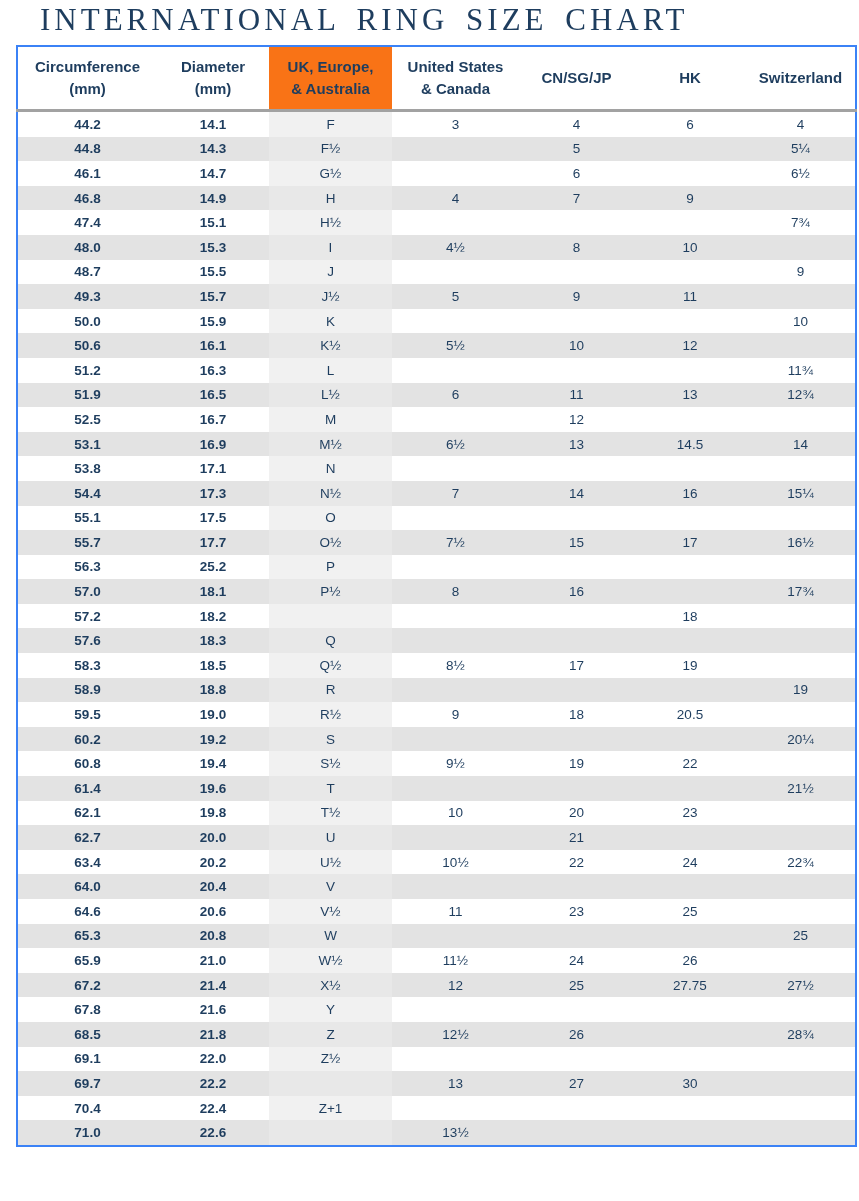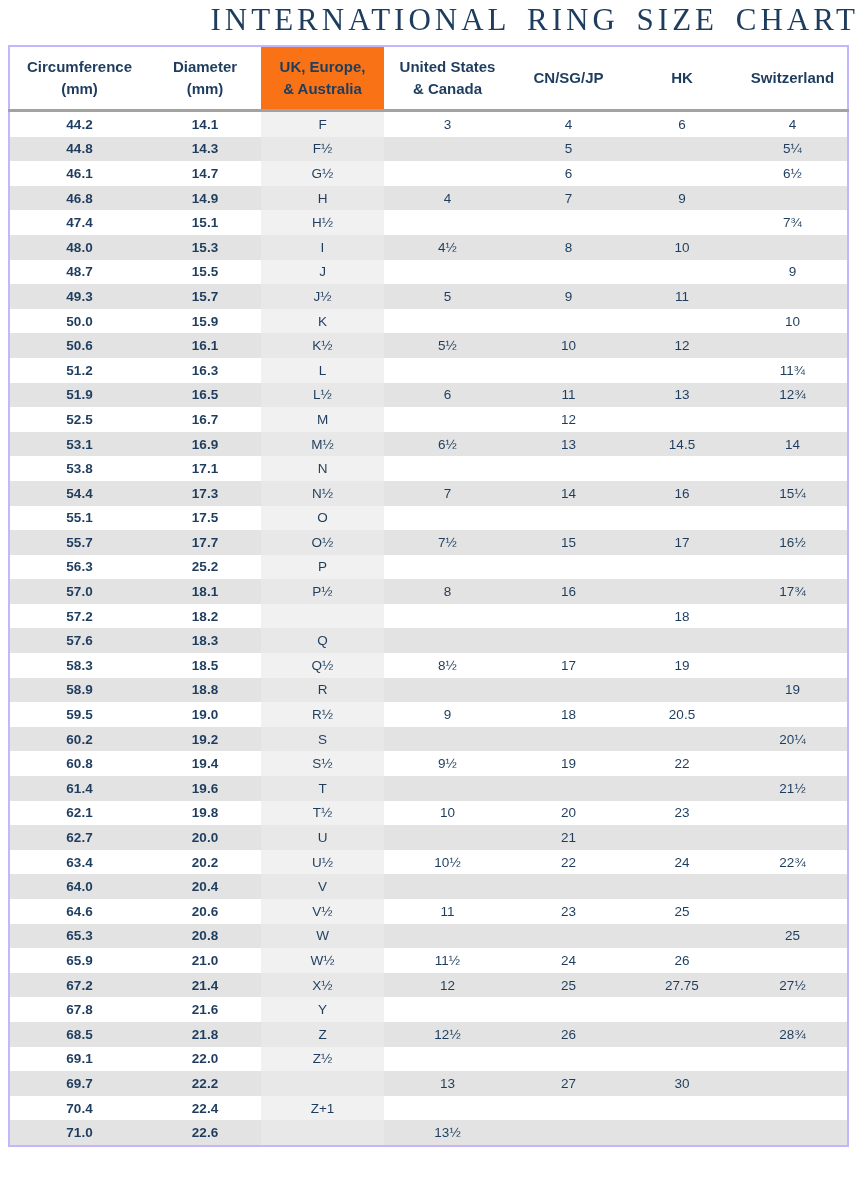--- a/index.html
+++ b/index.html
@@ -6,35 +6,35 @@
     margin: 0;
     padding: 0;
     width: 859px;
     height: 1201px;
     background: #ffffff;
     overflow: hidden;
     font-family: "Liberation Sans", sans-serif;
   }
   .page-title {
     margin: 2px 0 7px 0;
-    text-align: right;
+    text-align: left;
     font-family: "Liberation Serif", serif;
     font-weight: normal;
     font-size: 31px;
     letter-spacing: 4px;
     word-spacing: 6px;
     color: #1e3d5e;
     padding-left: 40px;
   }
   table.ring-table {
     table-layout: fixed;
     border-collapse: collapse;
     width: 673px;
-    margin-left: 8px;
-    border: 2px solid #c4b5fd;
+    margin-left: 16px;
+    border: 2px solid #3b82f6;
   }
   col.c1 { width: 140px; }
   col.c2 { width: 112px; }
   col.c3 { width: 123px; }
   col.c4 { width: 127px; }
   col.c5 { width: 115px; }
   col.c6 { width: 112px; }
   col.c7 { width: 110px; }
   thead th {
     height: 62px;

